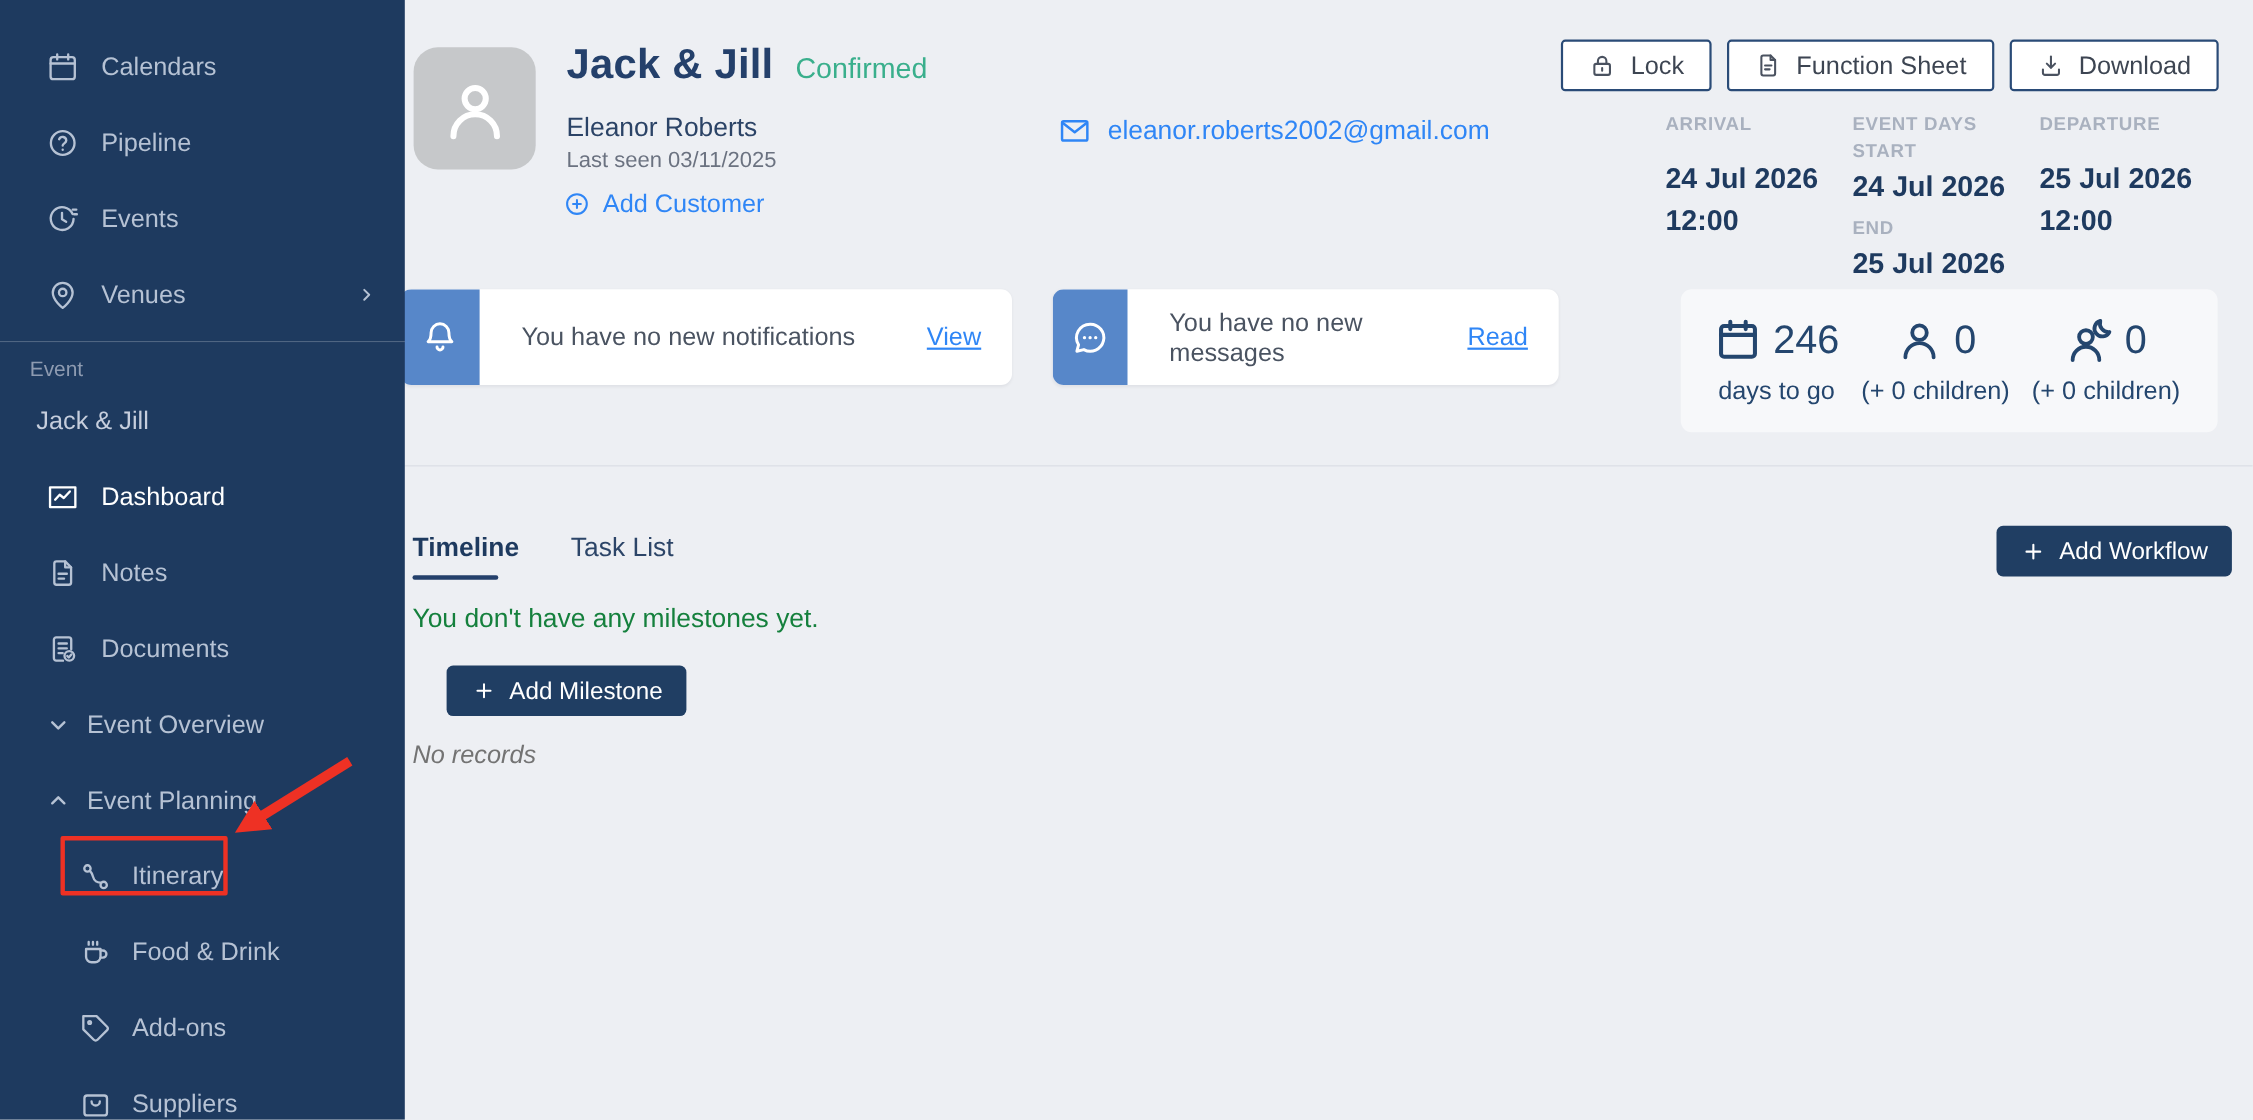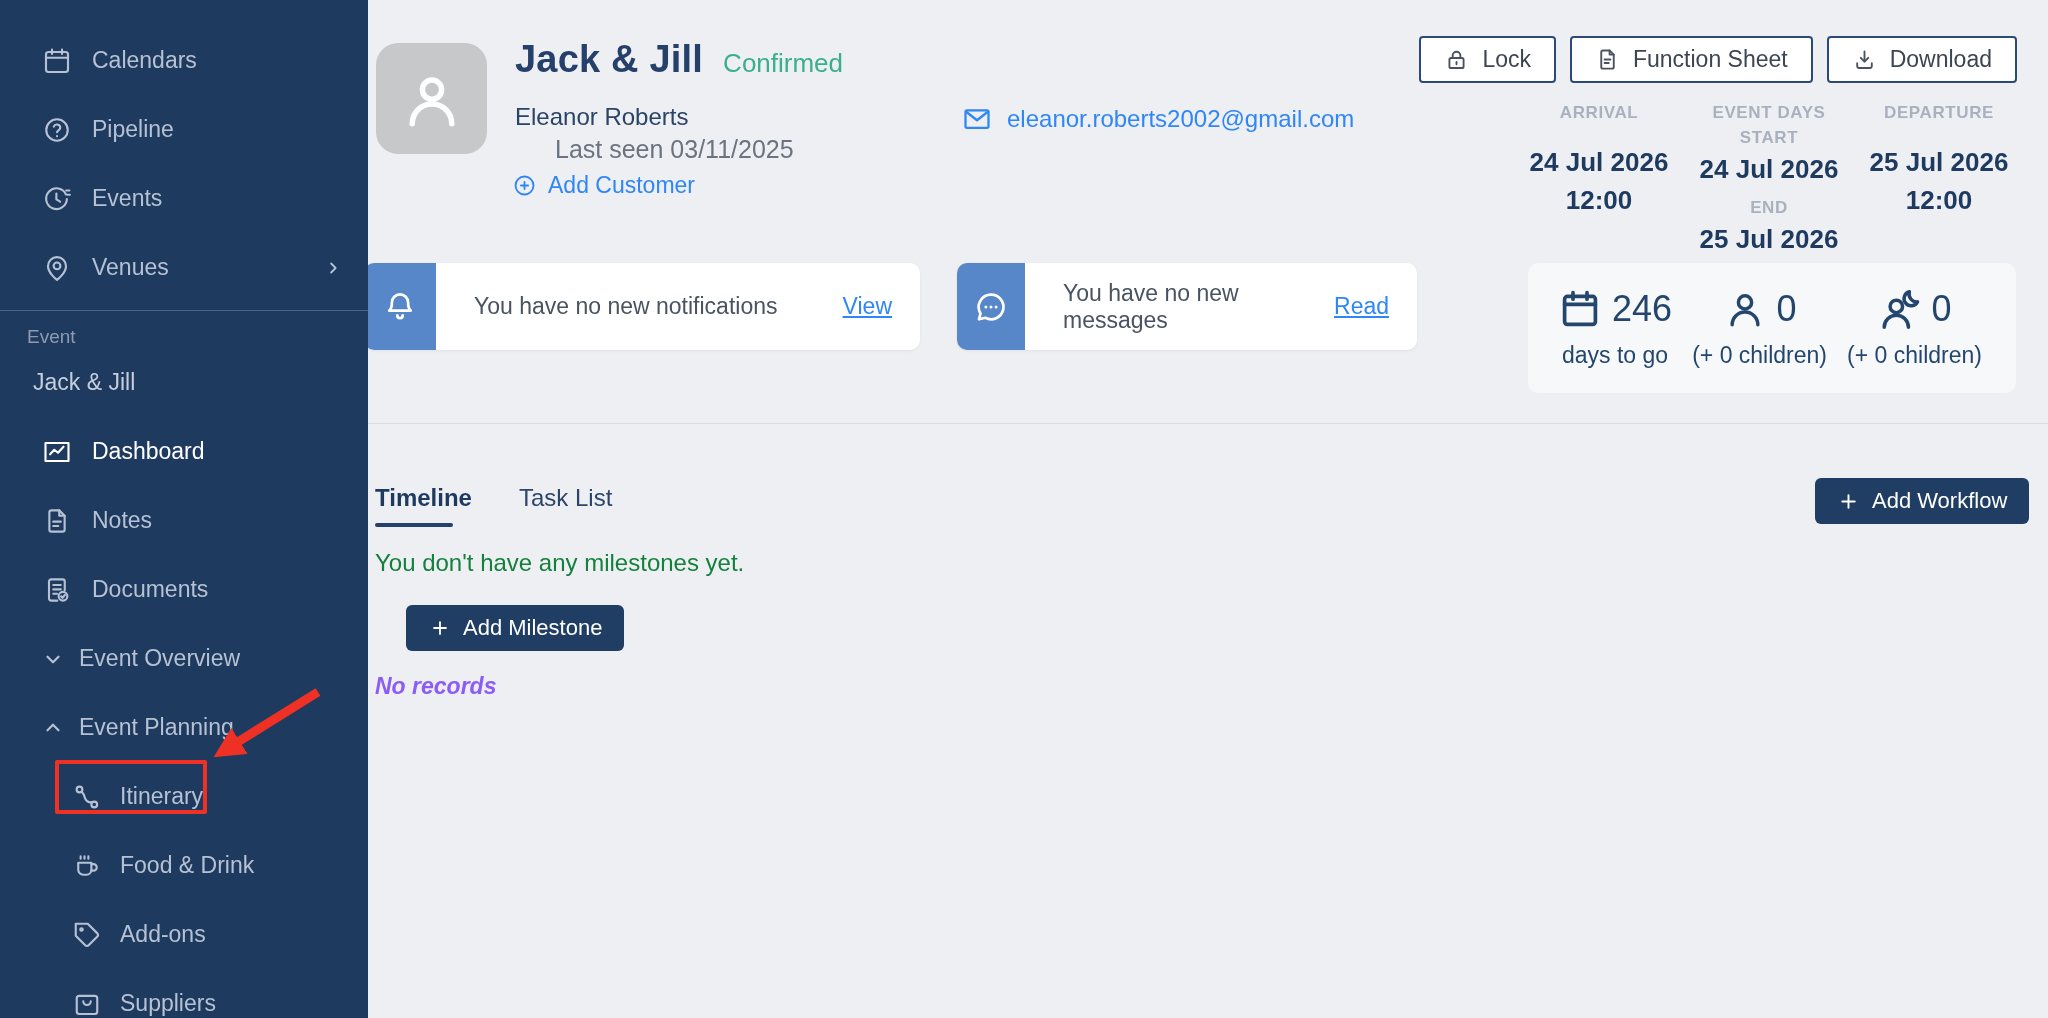--- a/index.html
+++ b/index.html
@@ -45,21 +45,21 @@
 
   .avatar {
     position:absolute; left:36px; top:43px; width:111px; height:111px;
     border-radius:22px; background:#C6C8CA;
     display:flex; align-items:center; justify-content:center;
   }
   .title-row { position:absolute; left:175px; top:38px; display:flex; align-items:baseline; }
   .page-title { font-size:38px; font-weight:bold; color:#24406B; letter-spacing:.2px; }
   .status-badge { font-size:26px; color:#3AAF8C; margin-left:20px; }
   .customer-name { position:absolute; left:175px; top:103px; font-size:24px; font-weight:500; color:#2B4366; }
-  .last-seen { position:absolute; left:175px; top:135px; font-size:25px; color:#6B7280;margin-left:40px; }
+  .last-seen { position:absolute; left:175px; top:135px; font-size:20px; color:#6B7280; }
   .add-customer {
     position:absolute; left:172px; top:172px; display:flex; align-items:center; gap:11px;
     font-size:23px; color:#2F86F6; cursor:pointer;
   }
   .add-customer .icon { width:25px; height:25px; }
 
   .actions { position:absolute; top:36px; right:31px; display:flex; gap:14px; }
   .action-btn {
     display:flex; align-items:center; gap:13px; height:47px; padding:0 23px;
     background:#FFFFFF; border:2px solid #2A4B77; border-radius:4px;
@@ -67,21 +67,21 @@
   }
   .action-btn .icon { width:25px; height:25px; color:#4A5260; }
 
   .email-row {
     position:absolute; left:622px; top:104px; display:flex; align-items:center; gap:15px;
     font-size:24px; color:#2F86F6; cursor:pointer;
   }
   .email-row .icon { width:30px; height:30px; }
 
   .dates { position:absolute; left:1174px; top:102px; display:flex; }
-  .date-col { width:170px; text-align:center; }
+  .date-col { width:170px; text-align:left; }
   .dlabel { font-size:17px; font-weight:bold; color:#A9B1BF; letter-spacing:.6px; line-height:21px; }
   .dval { font-size:26px; font-weight:bold; color:#1E3A5F; line-height:30px; }
   .mt24 { margin-top:24px; } .mt6 { margin-top:6px; } .mt4 { margin-top:4px; } .mt8 { margin-top:8px; }
 
   .card {
     position:absolute; top:263px; height:87px; background:#FFFFFF; border-radius:10px;
     box-shadow:0 1px 3px rgba(16,24,40,.06); display:flex; align-items:center; overflow:hidden;
   }
   .card-notif { left:24px; width:556px; }
   .card-msg  { left:617px; width:460px; }
@@ -113,21 +113,21 @@
   .btn-navy {
     display:flex; align-items:center; gap:12px; height:46px; padding:0 22px;
     background:#203E63; color:#FFFFFF; border:none; border-radius:6px;
     font-size:22px; font-family:inherit; cursor:pointer; white-space:nowrap;
   }
   .btn-navy .icon { width:23px; height:23px; }
   .add-workflow { position:absolute; left:1475px; top:478px; }
   .add-milestone { position:absolute; left:66px; top:605px; }
 
   .empty-message { position:absolute; left:35px; top:549px; font-size:24px; color:#15803d; }
-  .no-records { position:absolute; left:35px; top:673px; font-size:23px; font-style:italic; color:#8b5cf6;font-weight:bold; }
+  .no-records { position:absolute; left:35px; top:673px; font-size:23px; font-style:italic; color:#737373; }
 </style>
 </head>
 <body>
 
 <nav class="sidebar">
   <div class="side-top">
     <div class="nav-item">
       <span class="icon">
         <svg viewBox="0 0 24 24" width="30" height="30" fill="none" stroke="currentColor" stroke-width="1.7" stroke-linecap="round" stroke-linejoin="round">
             <rect x="3.2" y="4.8" width="17.6" height="16" rx="2"></rect>

